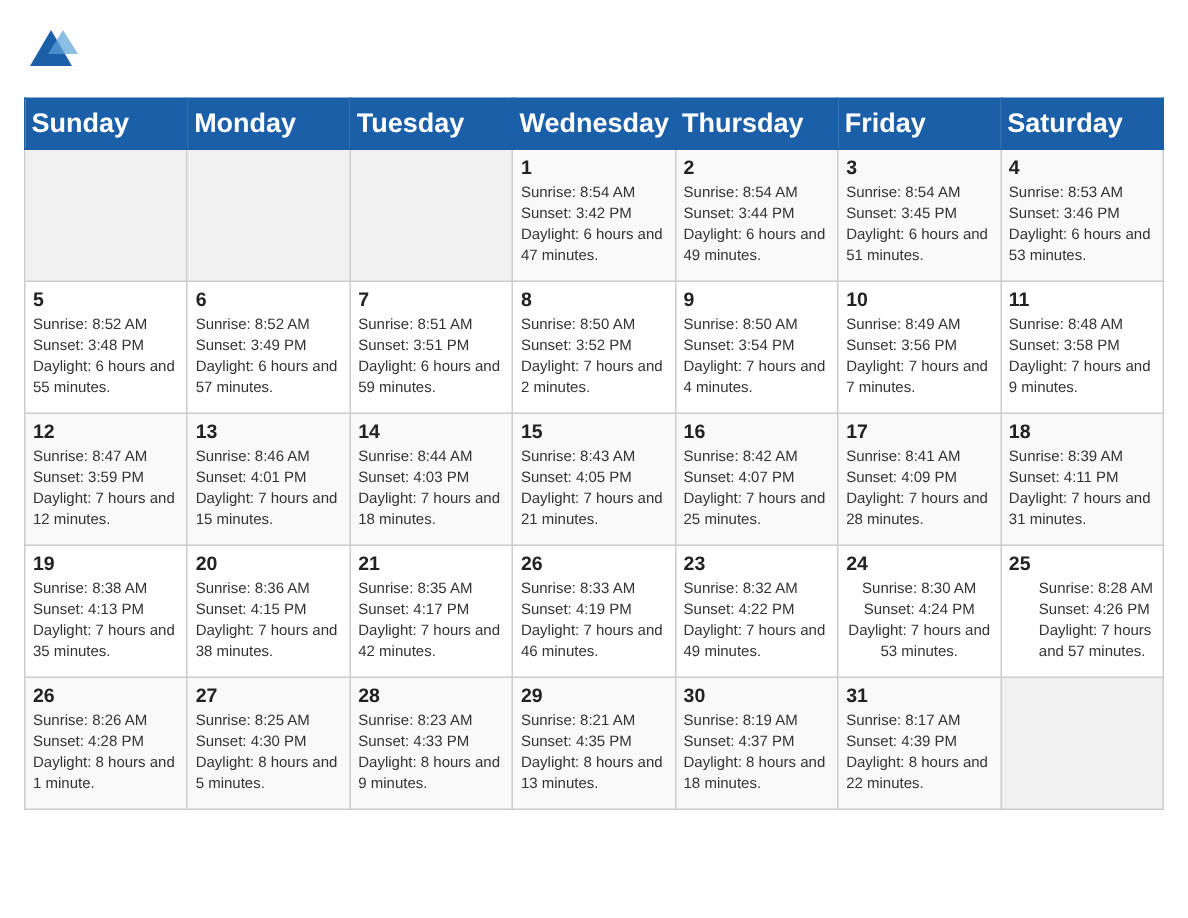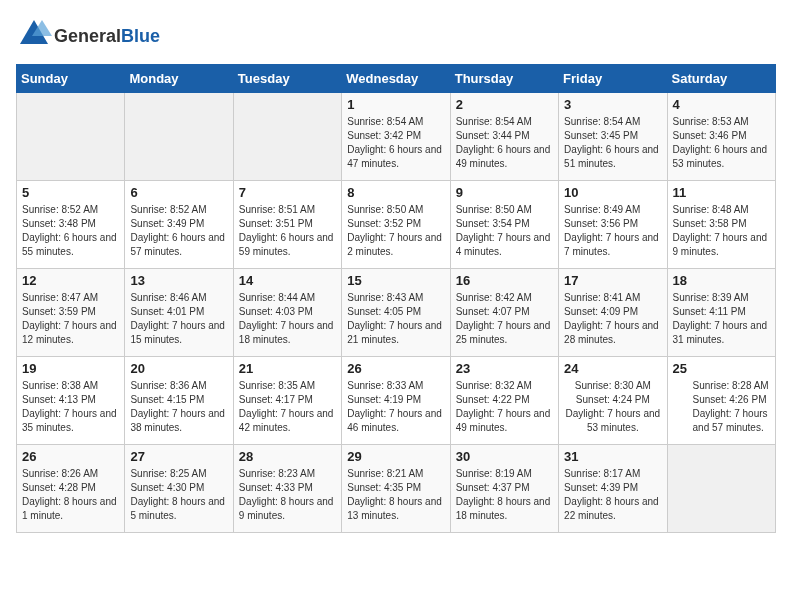--- a/index.html
+++ b/index.html
@@ -44,21 +44,21 @@
       color: #555;
     }
     table {
       width: 100%;
       border-collapse: collapse;
       table-layout: fixed;
     }
     thead tr th {
       background-color: #1a5fa8;
       color: #fff;
-      font-size: 13px;
+      font-size: 18px;
       font-weight: bold;
       padding: 6px 4px;
       text-align: left;
       border: 1px solid #1a5fa8;
     }
     tbody tr td {
       border: 1px solid #ccc;
       vertical-align: top;
       padding: 4px 5px;
       font-size: 10.5px;
@@ -90,26 +90,20 @@
 </head>
 <body>
 
 <div class="header">
   <div class="logo">
     <div>
       <svg width="36" height="36" viewBox="0 0 36 36">
         <polygon points="18,4 32,28 4,28" fill="#1a5fa8"></polygon>
         <polygon points="26,4 36,20 16,20" fill="#5ba3d9" opacity="0.7"></polygon>
       </svg>
-    </div>
-    <div>
-      <div style="display:flex; align-items:baseline; gap:0px;">
-        <span class="logo-text-general">General</span>
-        <span class="logo-text-blue">Blue</span>
-      </div>
     </div>
   </div>
 </div>
 
 <table>
   <thead>
     <tr>
     <th>Sunday</th>
         <th>Monday</th>
         <th>Tuesday</th>

